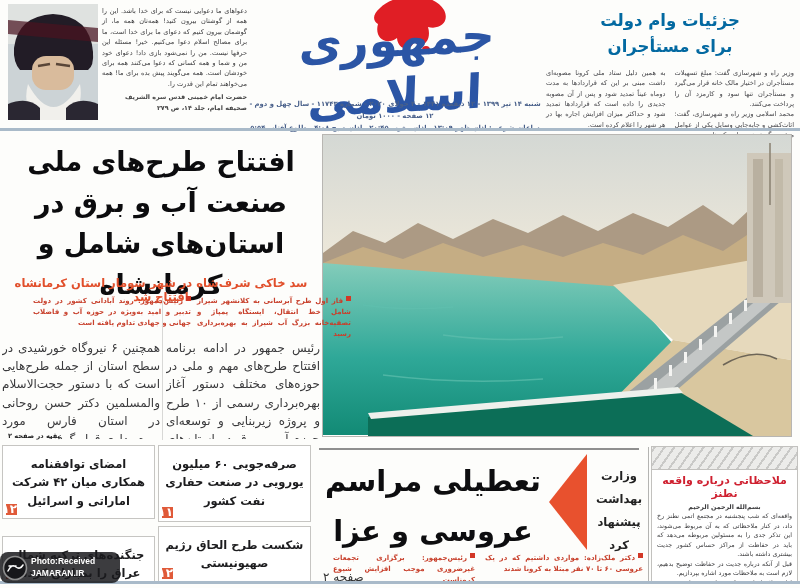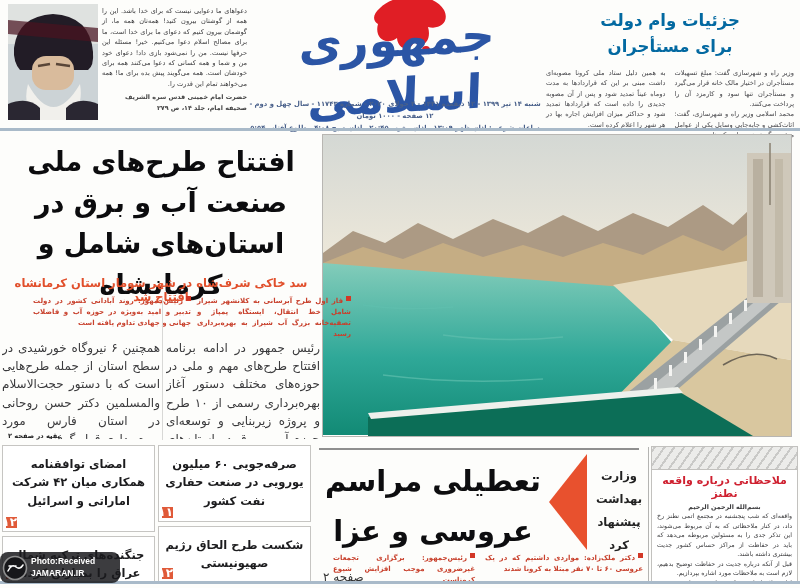--- a/index.html
+++ b/index.html
@@ -43,21 +43,21 @@
   .col-r{left:164px;width:154px;}
   .col-l{left:0;width:158px;}
   .mid-more{position:absolute;left:6px;top:136px;font-size:6.6px;font-weight:bold;color:#222;}
 
   
   .box{position:absolute;border:1px solid #c6c5c2;background:#fff;box-sizing:border-box;}
   .box-title{padding:9px 6px 0;font-size:11.5px;font-weight:bold;text-align:center;
      line-height:1.6;color:#1c1c1e;}
   .badge{position:absolute;left:3px;bottom:3px;width:11px;height:11px;background:#e05a39;
      color:#fff;font-size:12px;line-height:11px;text-align:center;font-weight:bold;}
-  .box-a{left:2px;top:445px;width:153px;height:87px;}
+  .box-a{left:2px;top:445px;width:153px;height:74px;}
   .box-b{left:2px;top:536px;width:153px;height:47px;}
   .box-c{left:158px;top:445px;width:153px;height:77px;}
   .box-d{left:158px;top:526px;width:153px;height:57px;}
 
   
   .closure{left:315px;top:443px;width:333px;height:141px;}
   .closure-rule{position:absolute;left:4px;top:5px;width:320px;height:2px;background:#8f8f8f;}
   .closure-headline{position:absolute;left:6px;top:14px;width:224px;text-align:center;
      font-size:29px;font-weight:800;line-height:1.72;color:#0d0d0f;}
   .closure-arrow{position:absolute;left:234px;top:11px;width:0;height:0;

